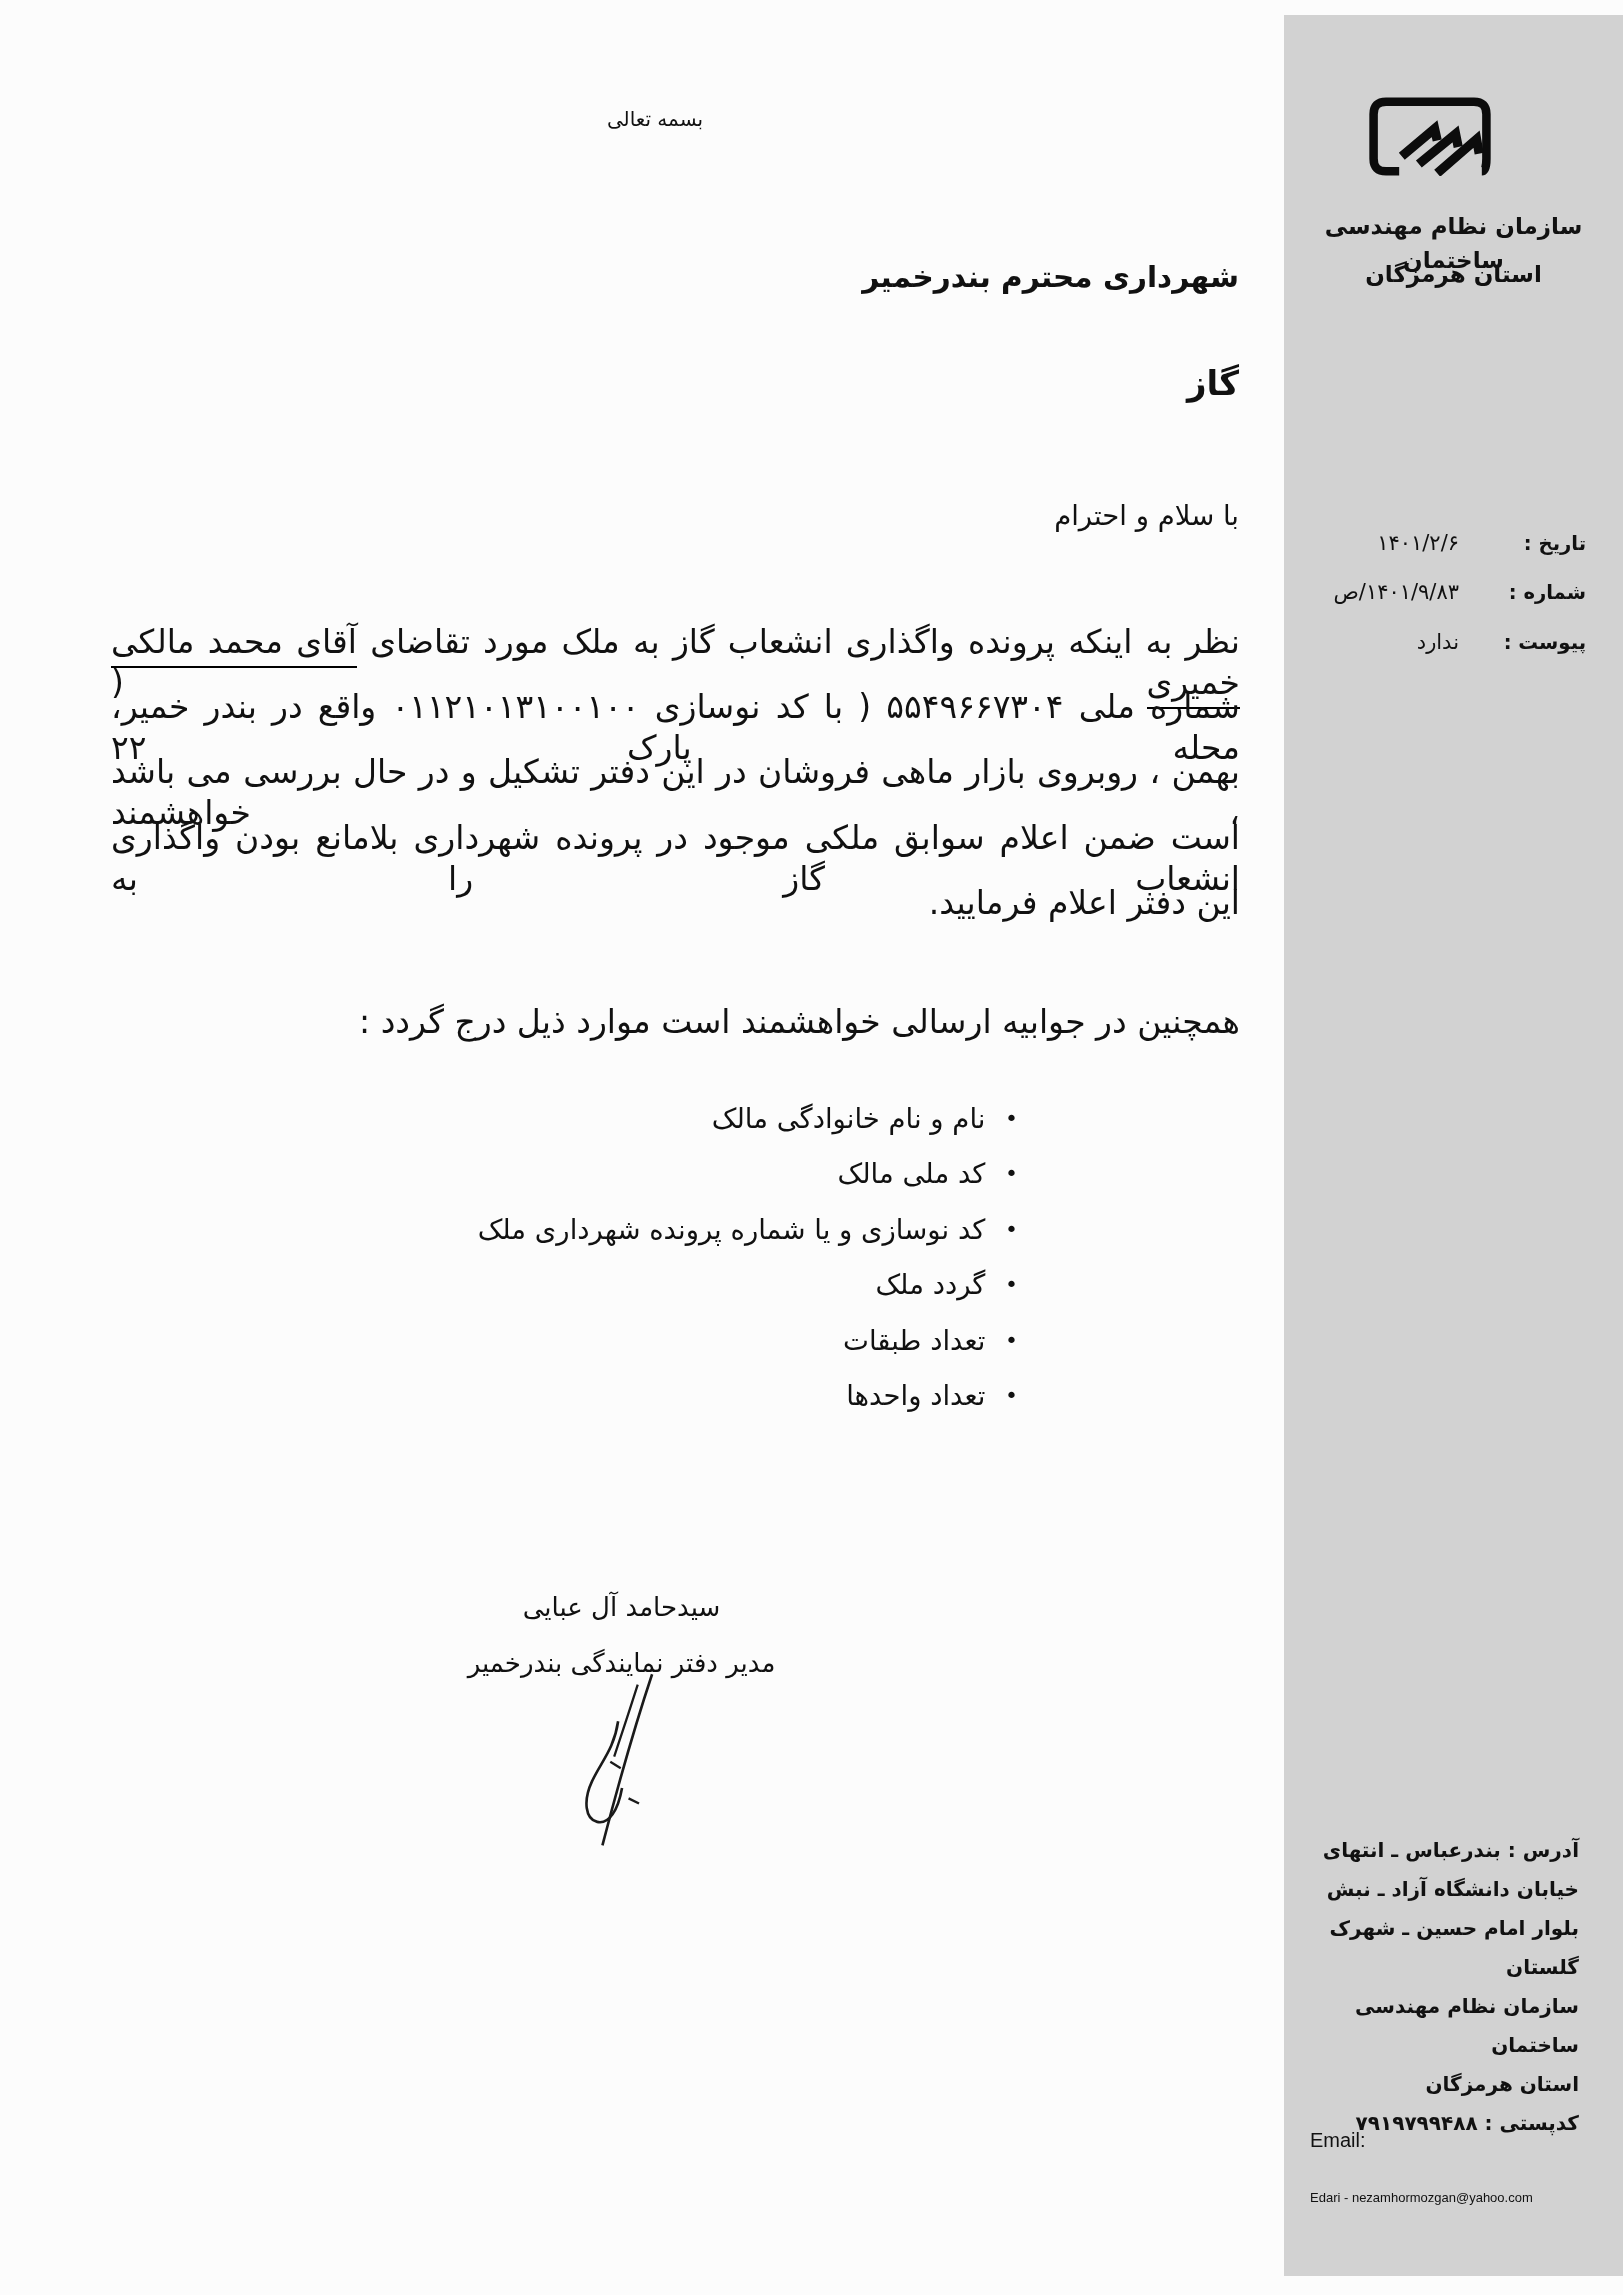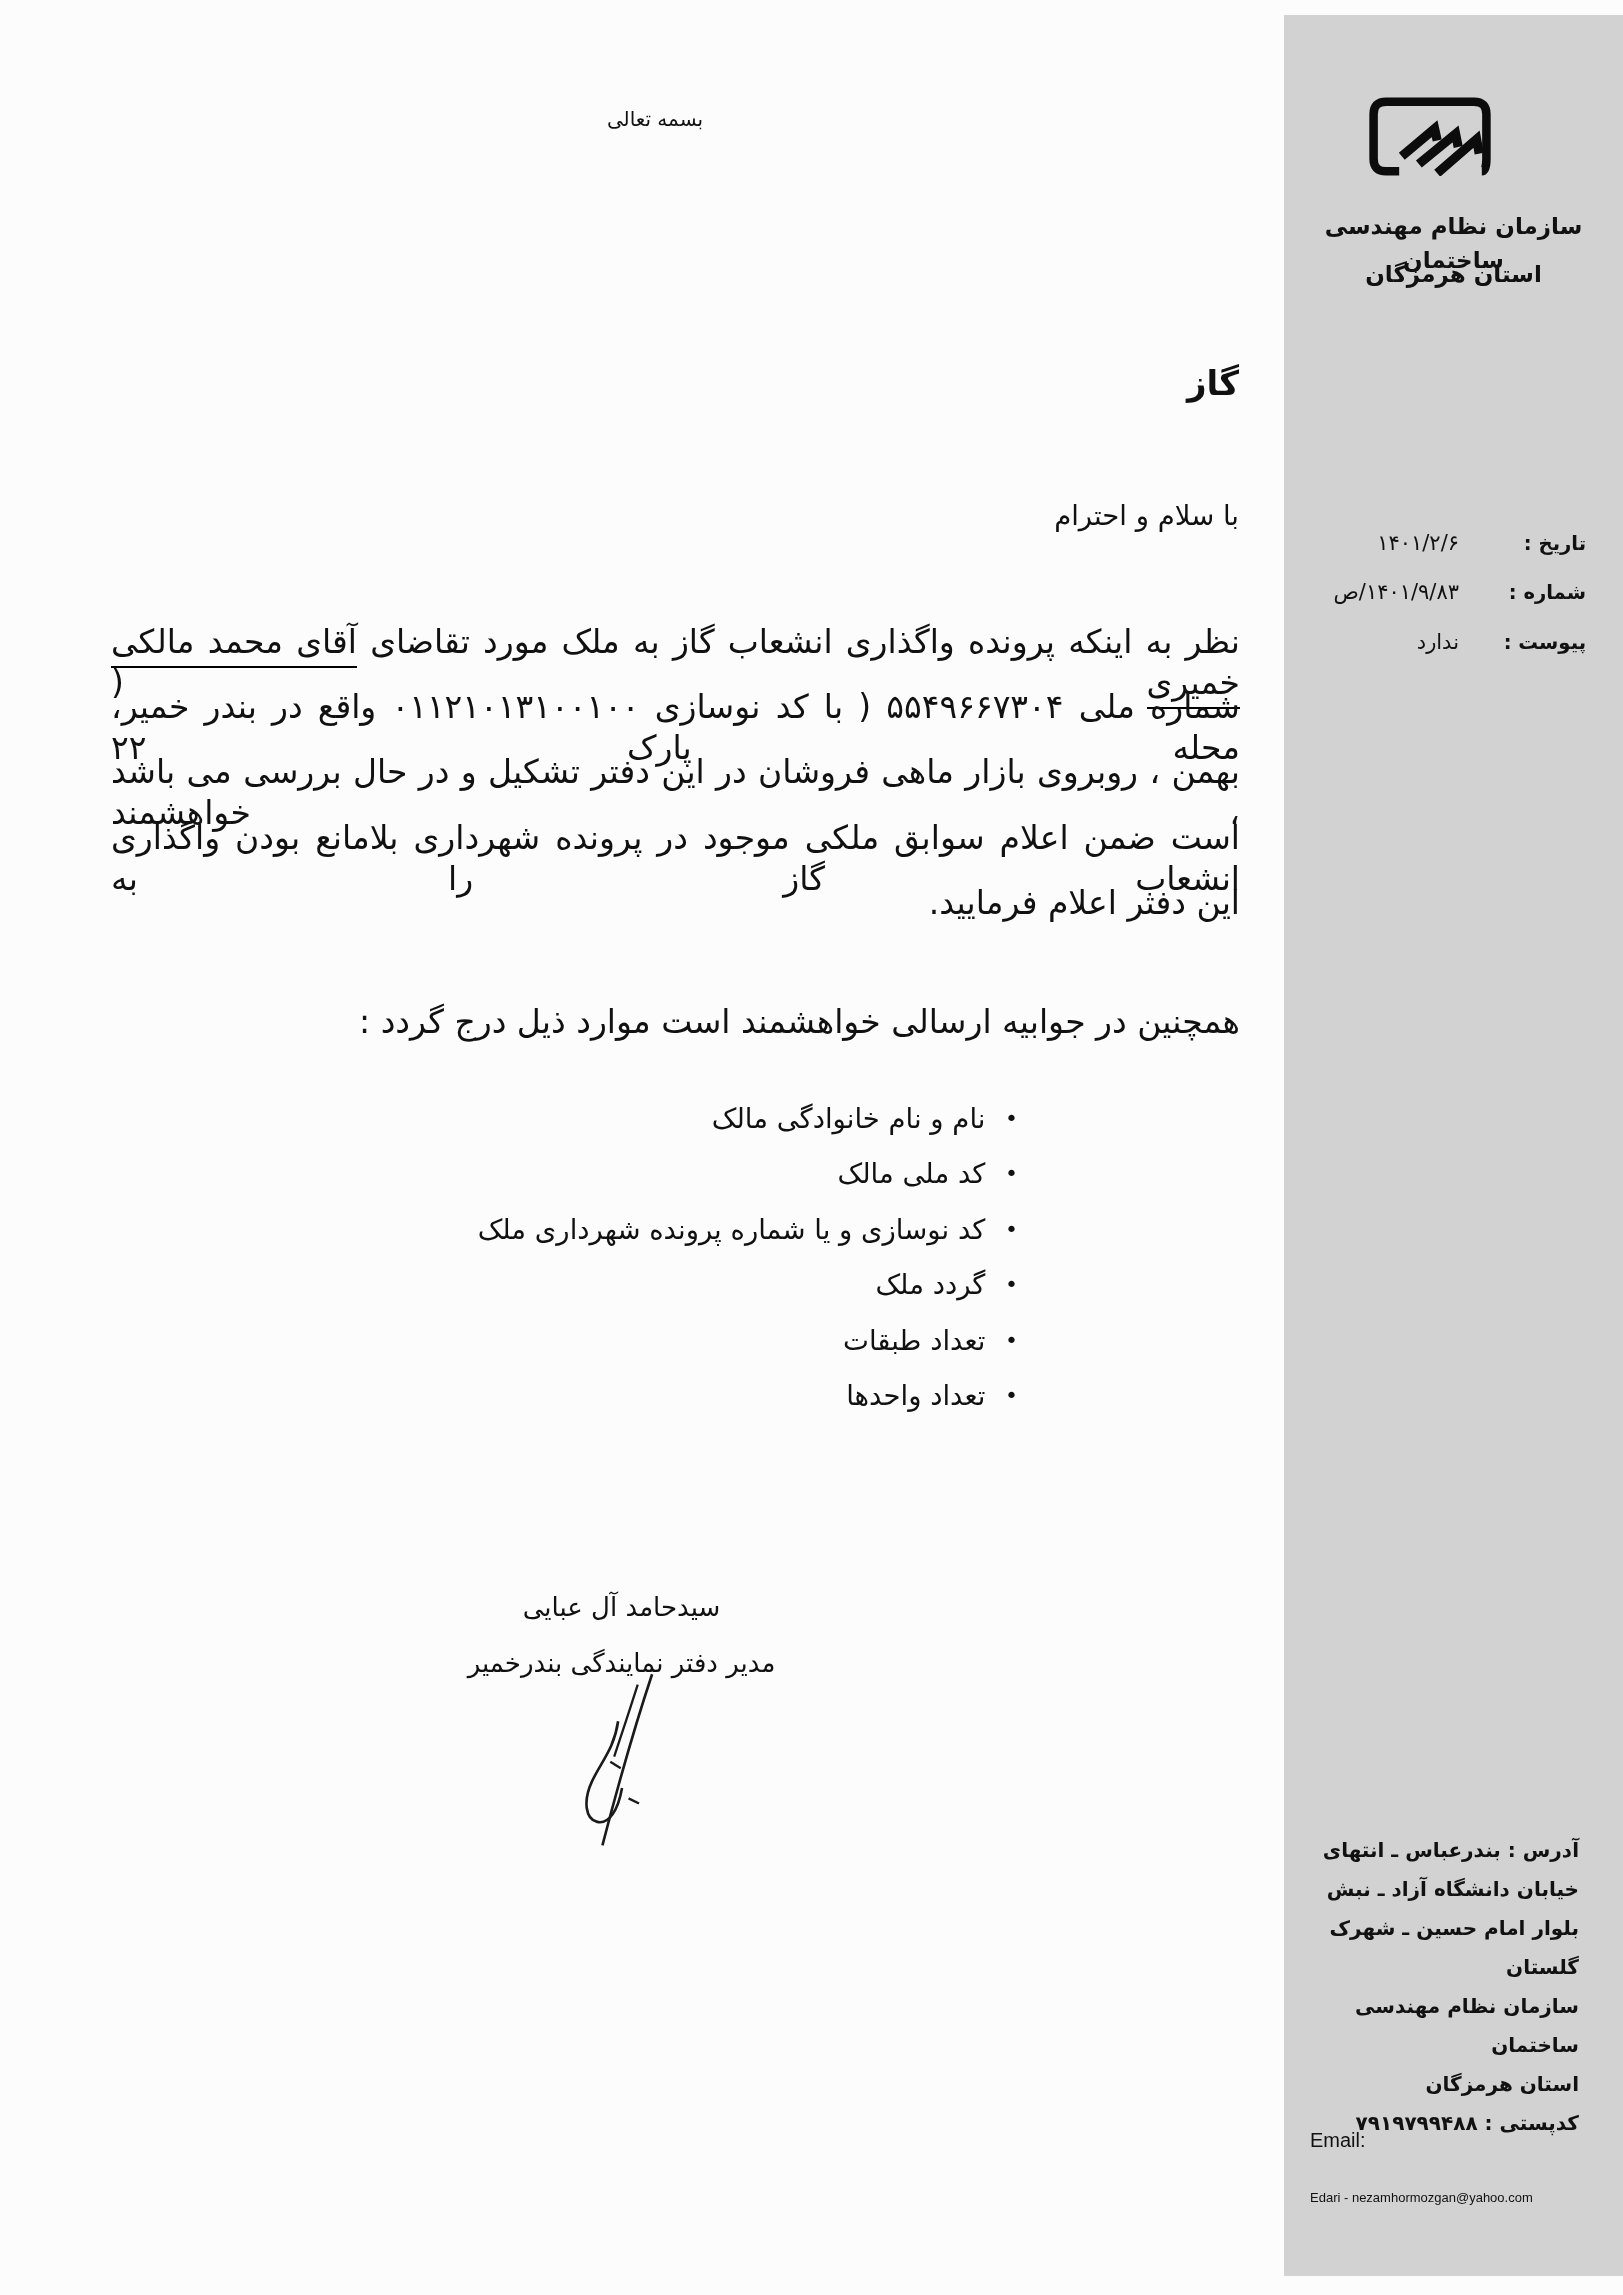--- a/index.html
+++ b/index.html
@@ -92,20 +92,21 @@
   </div>
   <div class="abs field-row frow2">
     <span class="field-label rtl">شماره :</span>
     <span class="field-value rtl">۱۴۰۱/۹/۸۳/ص</span>
   </div>
   <div class="abs field-row frow3">
     <span class="field-label rtl">پیوست :</span>
     <span class="field-value rtl">ندارد</span>
   </div>
 
+  <div class="abs recipient rtl">شهرداری محترم بندرخمیر</div>
   <div class="abs subject2 rtl">گاز</div>
 
   <div class="abs salutation rtl">با سلام و احترام</div>
 
   <div class="abs body-line just rtl bl1">
     <span>نظر به اینکه پرونده واگذاری انشعاب گاز به ملک مورد تقاضای</span>
     <span class="uline">آقای محمد مالکی خمیری</span>
     <span>‎(</span>
   </div>
   <div class="abs body-line just rtl bl2">شماره ملی ۵۵۴۹۶۶۷۳۰۴ ‎)‎ با کد نوسازی ۰۱۱۲۱۰۱۳۱۰۰۱۰۰ واقع در بندر خمیر، محله پارک ۲۲</div>

